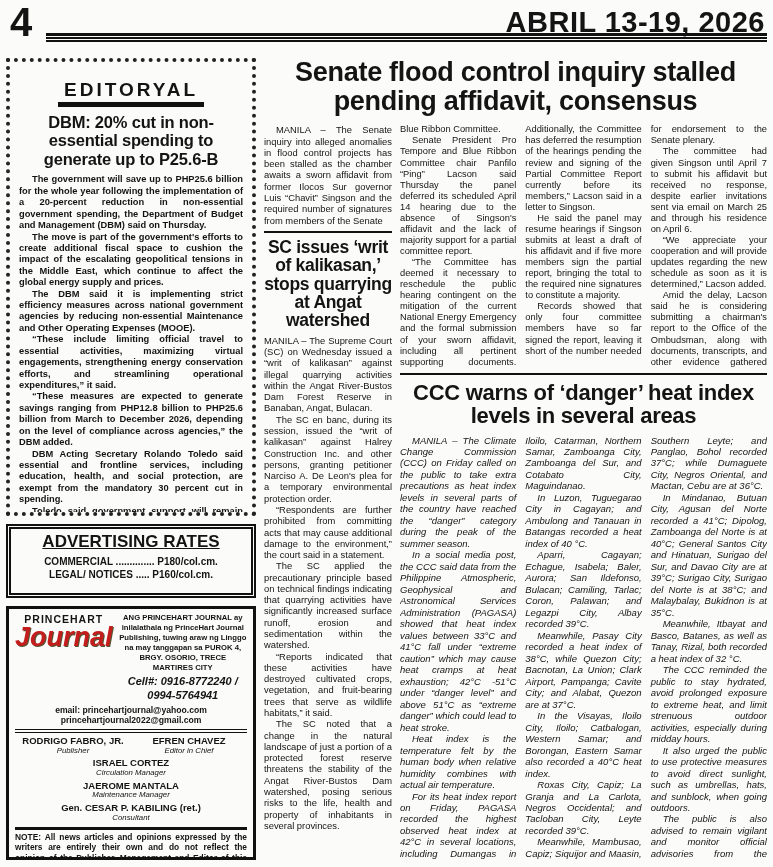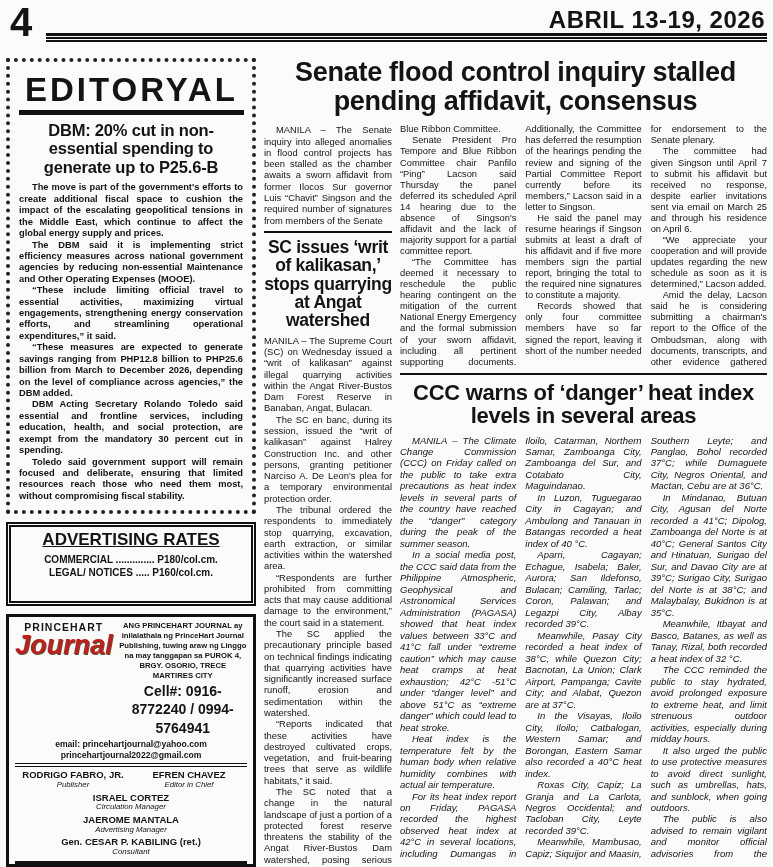--- a/index.html
+++ b/index.html
@@ -3,57 +3,57 @@
 <meta charset="utf-8">
 <style>
   * { margin:0; padding:0; box-sizing:border-box; }
   html,body { width:773px; height:867px; background:#fbfbf9; color:#141414;
               font-family:"Liberation Sans", sans-serif; overflow:hidden; }
   .page { width:773px; height:867px; padding:2px 6px 0 6px; overflow:hidden; }
 
   
   header { position:relative; height:44px; }
   .pagenum { position:absolute; left:4px; top:0; font-size:40px; font-weight:bold; line-height:1; }
-  .issue-date { position:absolute; right:2px; top:4px; font-size:24px; font-weight:bold; letter-spacing:.5px; }
+  .issue-date { position:absolute; right:2px; top:4px; font-size:29px; font-weight:bold; letter-spacing:.5px; }
   .rules { position:absolute; left:40px; right:0; top:31px; }
   .rules div { border-top:2px solid #111; margin-bottom:1px; }
   .rules div:first-child { border-top-width:3px; }
 
   
   .main { display:flex; gap:8px; height:821px; overflow:hidden; }
   .left-col { width:250px; flex:0 0 250px; display:flex; flex-direction:column; }
   .right-col { flex:1; display:flex; flex-direction:column; overflow:hidden; }
 
   
   .editorial { margin-top:12px; border:4px dotted #222; padding:5px 9px 4px 9px;
                height:458px; overflow:hidden; }
-  .editorial-title { font-size:33px; font-weight:bold; letter-spacing:3px;
-                     border-bottom:5px solid #111; width:fit-content; margin:4px auto 6px auto;
+  .editorial-title { font-size:19px; font-weight:bold; letter-spacing:3px;
+                     border-bottom:5px solid #111; width:fit-content; margin:12px auto 6px auto;
                      padding:0 6px 1px 6px; }
   .editorial-head { font-size:16.5px; font-weight:bold; text-align:center; line-height:1.12;
                     margin:2px 0 6px 0; letter-spacing:-.2px; }
   .editorial-body p { font-size:9.3px; font-weight:bold; text-align:justify;
                       text-indent:13px; line-height:1.23; }
 
   
   .adbox { margin-top:8px; border:5px double #111; padding:3px 4px; text-align:center;
-           height:85px; overflow:hidden; }
+           height:74px; overflow:hidden; }
   .adbox-title { font-size:17px; font-weight:bold; text-decoration:underline; margin-bottom:3px; }
   .adbox-lines p { font-size:10px; font-weight:bold; line-height:1.3; }
 
   
   .masthead { margin-top:8px; border:3px solid #111; padding:4px 6px 3px 6px;
               height:254px; overflow:hidden; display:flex; flex-direction:column; }
   .mast-top { display:flex; gap:6px;justify-content:space-between; }
   .logo-block { flex:0 0 92px; text-align:center; }
   .logo-top { font-size:10.5px; font-weight:bold; letter-spacing:1px; }
   .logo-main { font-size:27px; font-weight:bold; font-style:italic; color:#c41d1d;
                line-height:.95; text-shadow:1px 1px 0 #553; }
   .mast-about { flex:1; font-size:7.7px; font-weight:bold; text-align:center; line-height:1.3; }
-  .mast-cell { font-size:14px; font-weight:bold; margin-top:1px; }
+  .mast-cell { font-size:11px; font-weight:bold; margin-top:1px;font-style:italic; }
   .mast-emails { text-align:center; font-size:8.6px; font-weight:bold; line-height:1.25;
                  border-bottom:4px double #111; padding-bottom:3px; margin-top:2px; }
   .staff-row { display:flex; margin-top:3px; }
   .staff-row .staff-item { flex:1; text-align:center; }
   .staff-list .staff-item { text-align:center; margin-top:3px; }
   .staff-name { font-size:9.5px; font-weight:bold; line-height:1.1; white-space:pre-line; }
   .staff-role { font-size:7.8px; font-style:italic; line-height:1.15; }
   .mast-note { border-top:3px solid #111; margin-top:4px; padding-top:2px;
                font-size:8.4px; font-weight:bold; text-align:justify; line-height:1.25; }
 
@@ -99,20 +99,21 @@
   </header>
 
   <div class="main">
 
     <aside class="left-col">
 
       <section class="editorial">
         <div class="editorial-title">EDITORYAL</div>
         <div class="editorial-head">DBM: 20% cut in non-essential spending to generate up to P25.6-B</div>
         <div class="editorial-body">
+            <p>The government will save up to PHP25.6 billion for the whole year following the implementation of a 20-percent reduction in non-essential government spending, the Department of Budget and Management (DBM) said on Thursday.</p>
             <p>The move is part of the government's efforts to create additional fiscal space to cushion the impact of the escalating geopolitical tensions in the Middle East, which continue to affect the global energy supply and prices.</p>
             <p>The DBM said it is implementing strict efficiency measures across national government agencies by reducing non-essential Maintenance and Other Operating Expenses (MOOE).</p>
             <p>“These include limiting official travel to essential activities, maximizing virtual engagements, strengthening energy conservation efforts, and streamlining operational expenditures,” it said.</p>
             <p>“These measures are expected to generate savings ranging from PHP12.8 billion to PHP25.6 billion from March to December 2026, depending on the level of compliance across agencies,” the DBM added.</p>
             <p>DBM Acting Secretary Rolando Toledo said essential and frontline services, including education, health, and social protection, are exempt from the mandatory 30 percent cut in spending.</p>
             <p>Toledo said government support will remain focused and deliberate, ensuring that limited resources reach those who need them most, without compromising fiscal stability.</p>
           </div>
       </section>
 
       <section class="adbox">
@@ -146,21 +147,21 @@
               <div class="staff-role">Editor in Chief</div>
             </div>
           </div>
         <div class="staff-list">
             <div class="staff-item">
               <div class="staff-name">ISRAEL CORTEZ</div>
               <div class="staff-role">Circulation Manager</div>
             </div>
             <div class="staff-item">
               <div class="staff-name">JAEROME MANTALA</div>
-              <div class="staff-role">Advertising Manager</div>
+              <div class="staff-role">Maintenance Manager</div>
             </div>
             <div class="staff-item">
               <div class="staff-name">Gen. CESAR P. KABILING (ret.)</div>
               <div class="staff-role">Consultant</div>
             </div>
           </div>
         <div class="mast-note">NOTE: All news articles and opinions expressed by the writers are entirely their own and do not reflect the opinion of the Publisher, Management and Editor of this Publication.</div>
 
       </section>
 
@@ -174,21 +175,20 @@
 
         <div class="subcol-left">
           <div class="news-text senate-intro">
             <p>MANILA – The Senate inquiry into alleged anomalies in flood control projects has been stalled as the chamber awaits a sworn affidavit from former Ilocos Sur governor Luis “Chavit” Singson and the required number of signatures from members of the Senate</p>
           </div>
           <div class="sc-article">
             <h2 class="sc-headline">SC issues ‘writ of kalikasan,’ stops quarrying at Angat watershed</h2>
             <div class="news-text">
                 <p>MANILA – The Supreme Court (SC) on Wednesday issued a “writ of kalikasan” against illegal quarrying activities within the Angat River-Bustos Dam Forest Reserve in Banaban, Angat, Bulacan.</p>
                 <p>The SC en banc, during its session, issued the “writ of kalikasan” against Halrey Construction Inc. and other persons, granting petitioner Narciso A. De Leon's plea for a temporary environmental protection order.</p>
-                <p>The tribunal ordered the respondents to immediately stop quarrying, excavation, earth extraction, or similar activities within the watershed area.</p>
                 <p>“Respondents are further prohibited from committing acts that may cause additional damage to the environment,” the court said in a statement.</p>
                 <p>The SC applied the precautionary principle based on technical findings indicating that quarrying activities have significantly increased surface runoff, erosion and sedimentation within the watershed.</p>
                 <p>“Reports indicated that these activities have destroyed cultivated crops, vegetation, and fruit-bearing trees that serve as wildlife habitats,” it said.</p>
                 <p>The SC noted that a change in the natural landscape of just a portion of a protected forest reserve threatens the stability of the Angat River-Bustos Dam watershed, posing serious risks to the life, health and property of inhabitants in several provinces.</p>
               </div>
           </div>
         </div>
 
         <div class="subcol-right">
           <div class="senate-rest news-text">

